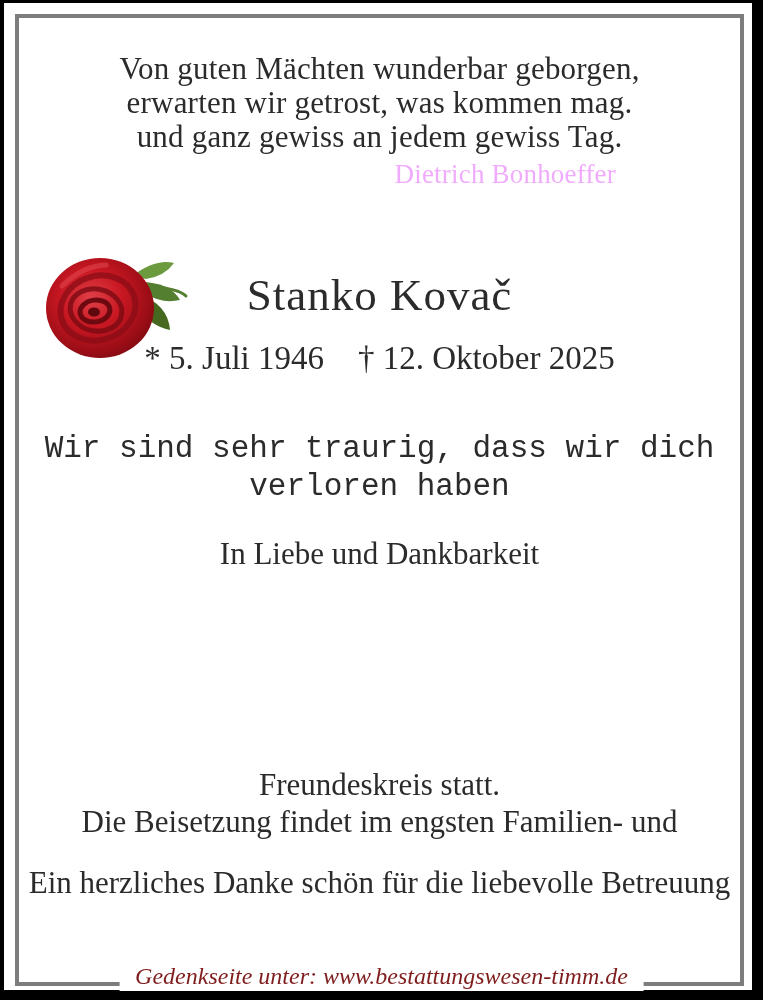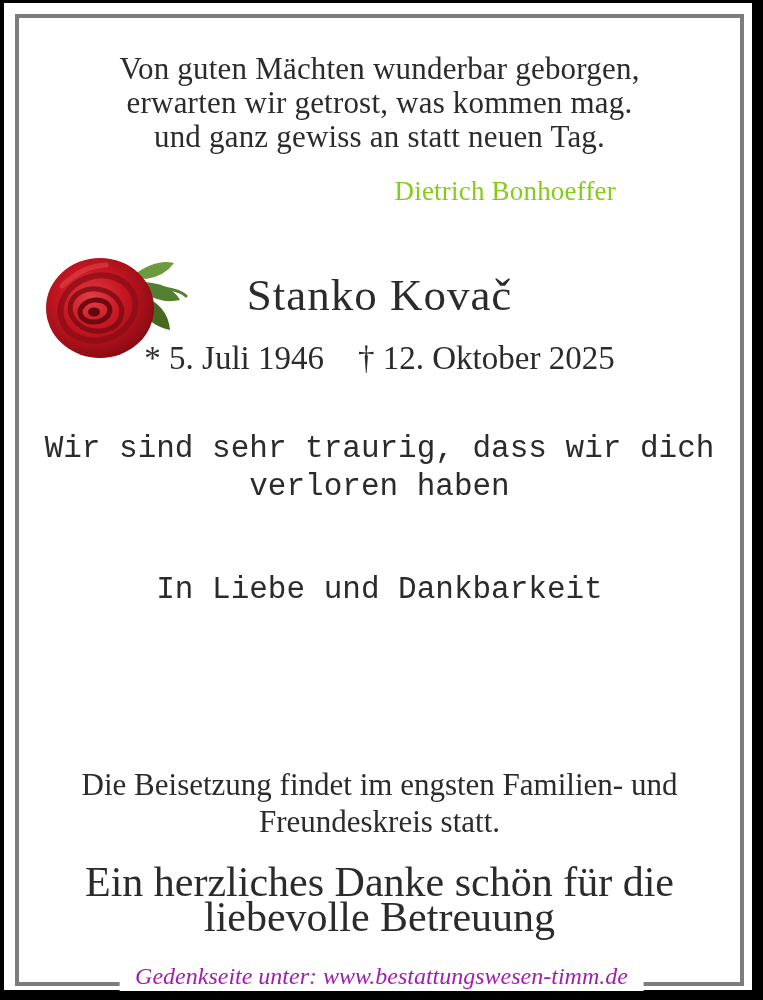--- a/index.html
+++ b/index.html
@@ -7,48 +7,48 @@
     position:relative;width:763px;height:1000px;background:#000;overflow:hidden;
     font-family:"Liberation Serif", serif;color:#2b2b2b;
   }
   .paper{position:absolute;left:4px;top:3px;width:748px;height:987px;background:#ffffff;}
   .frame{
     position:absolute;left:15px;top:14px;width:729px;height:972px;
     border:4px solid #7d7d7d;box-sizing:border-box;z-index:1;
   }
   .tblock{position:absolute;left:0;width:759px;text-align:center;z-index:2;}
   .poem{top:52px;font-size:31px;line-height:34px;letter-spacing:0.2px;}
-  .poem-attrib{display:block;text-align:right;padding-right:143px;font-size:27px;margin-top:20px;color:#84cc16;}
+  .poem-attrib{display:block;text-align:right;padding-right:143px;font-size:27px;margin-top:3px;color:#f0abfc;}
   .rose-wrap{position:absolute;left:28px;top:242px;width:165px;height:168px;z-index:2;}
   .name{top:260px;font-size:45px;line-height:70px;letter-spacing:1px;}
   .dates{top:340px;font-size:33px;line-height:36px;}
   .dates .birth{margin-right:17px;}
   .dates .death{margin-left:17px;}
   .condolence{top:430px;font-size:31px;line-height:38px;font-family:Liberation Mono, monospace;}
-  .closing{top:572px;font-size:31px;line-height:36px;font-family:Liberation Mono, monospace;}
+  .closing{top:536px;font-size:31px;line-height:36px;}
   .mourners{top:637px;font-size:31px;line-height:37px;}
   .funeral{top:766px;font-size:31px;line-height:37px;}
-  .thanks{top:865px;font-size:42px;line-height:35px;}
+  .thanks{top:865px;font-size:31px;line-height:35px;}
   .footer{
     position:absolute;top:961px;left:50%;transform:translateX(-50%);
     background:#ffffff;padding:0 16px;white-space:nowrap;
-    font-style:italic;font-size:24px;line-height:30px;color:#a21caf;z-index:3;
+    font-style:italic;font-size:24px;line-height:30px;color:#7f1d1d;z-index:3;
   }
 </style>
 </head>
 <body>
 
 <div class="canvas">
   <div class="paper"></div>
   <div class="frame"></div>
 
   <div class="tblock poem">
     <div>Von guten Mächten wunderbar geborgen,</div>
     <div>erwarten wir getrost, was kommen mag.</div>
-    <div>und ganz gewiss an statt neuen Tag.</div>
+    <div>und ganz gewiss an jedem gewiss Tag.</div>
     <span class="poem-attrib">Dietrich Bonhoeffer</span>
   </div>
 
   <div class="rose-wrap">
     <svg width="165" height="168" viewBox="0 0 165 168" aria-hidden="true">
       <defs>
         <radialGradient id="bloomGrad" cx="42%" cy="40%" r="68%">
           <stop offset="0%" stop-color="#e04048"></stop>
           <stop offset="42%" stop-color="#c81722"></stop>
           <stop offset="80%" stop-color="#9a0d16"></stop>
@@ -84,22 +84,22 @@
   </div>
 
   <div class="tblock condolence">
     <div>Wir sind sehr traurig, dass wir dich verloren haben</div>
   </div>
 
   <div class="tblock closing">In Liebe und Dankbarkeit</div>
 
 
   <div class="tblock funeral">
+    <div>Freundeskreis statt.</div>
     <div>Die Beisetzung findet im engsten Familien- und</div>
-    <div>Freundeskreis statt.</div>
   </div>
 
   <div class="tblock thanks">
     <div>Ein herzliches Danke schön für die liebevolle Betreuung</div>
   </div>
 
   <div class="footer">Gedenkseite unter: www.bestattungswesen-timm.de</div>
 </div>
 
 </body></html>

